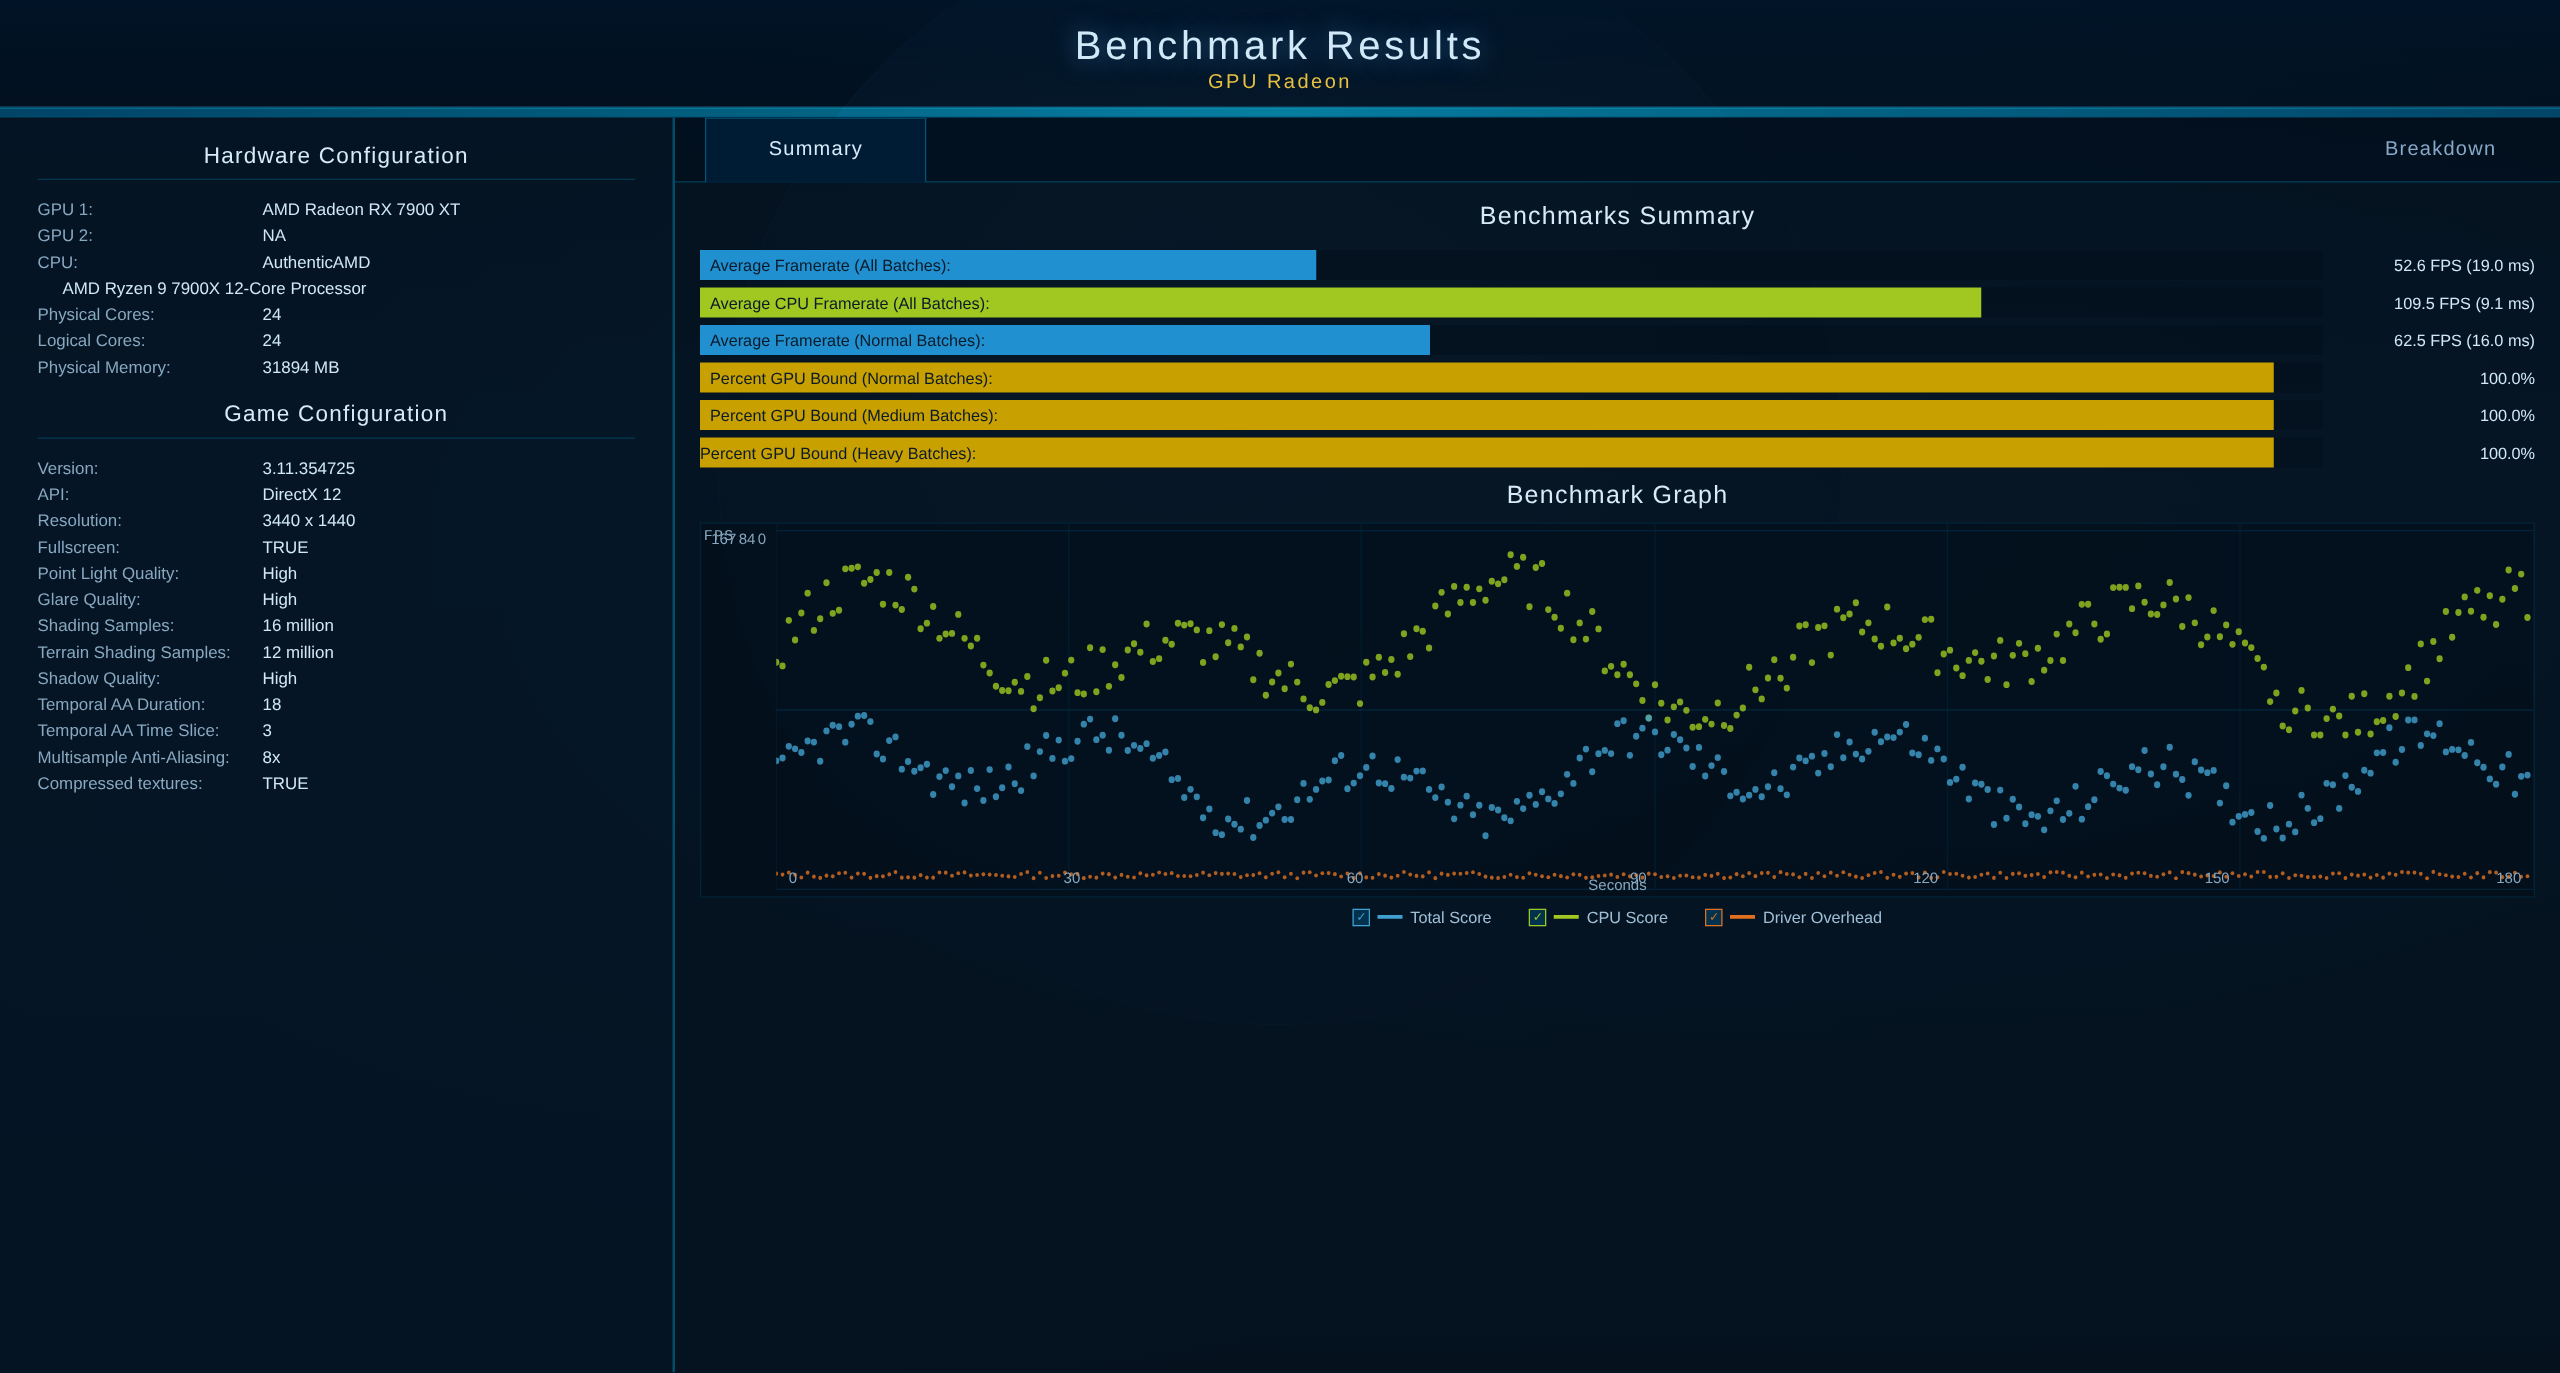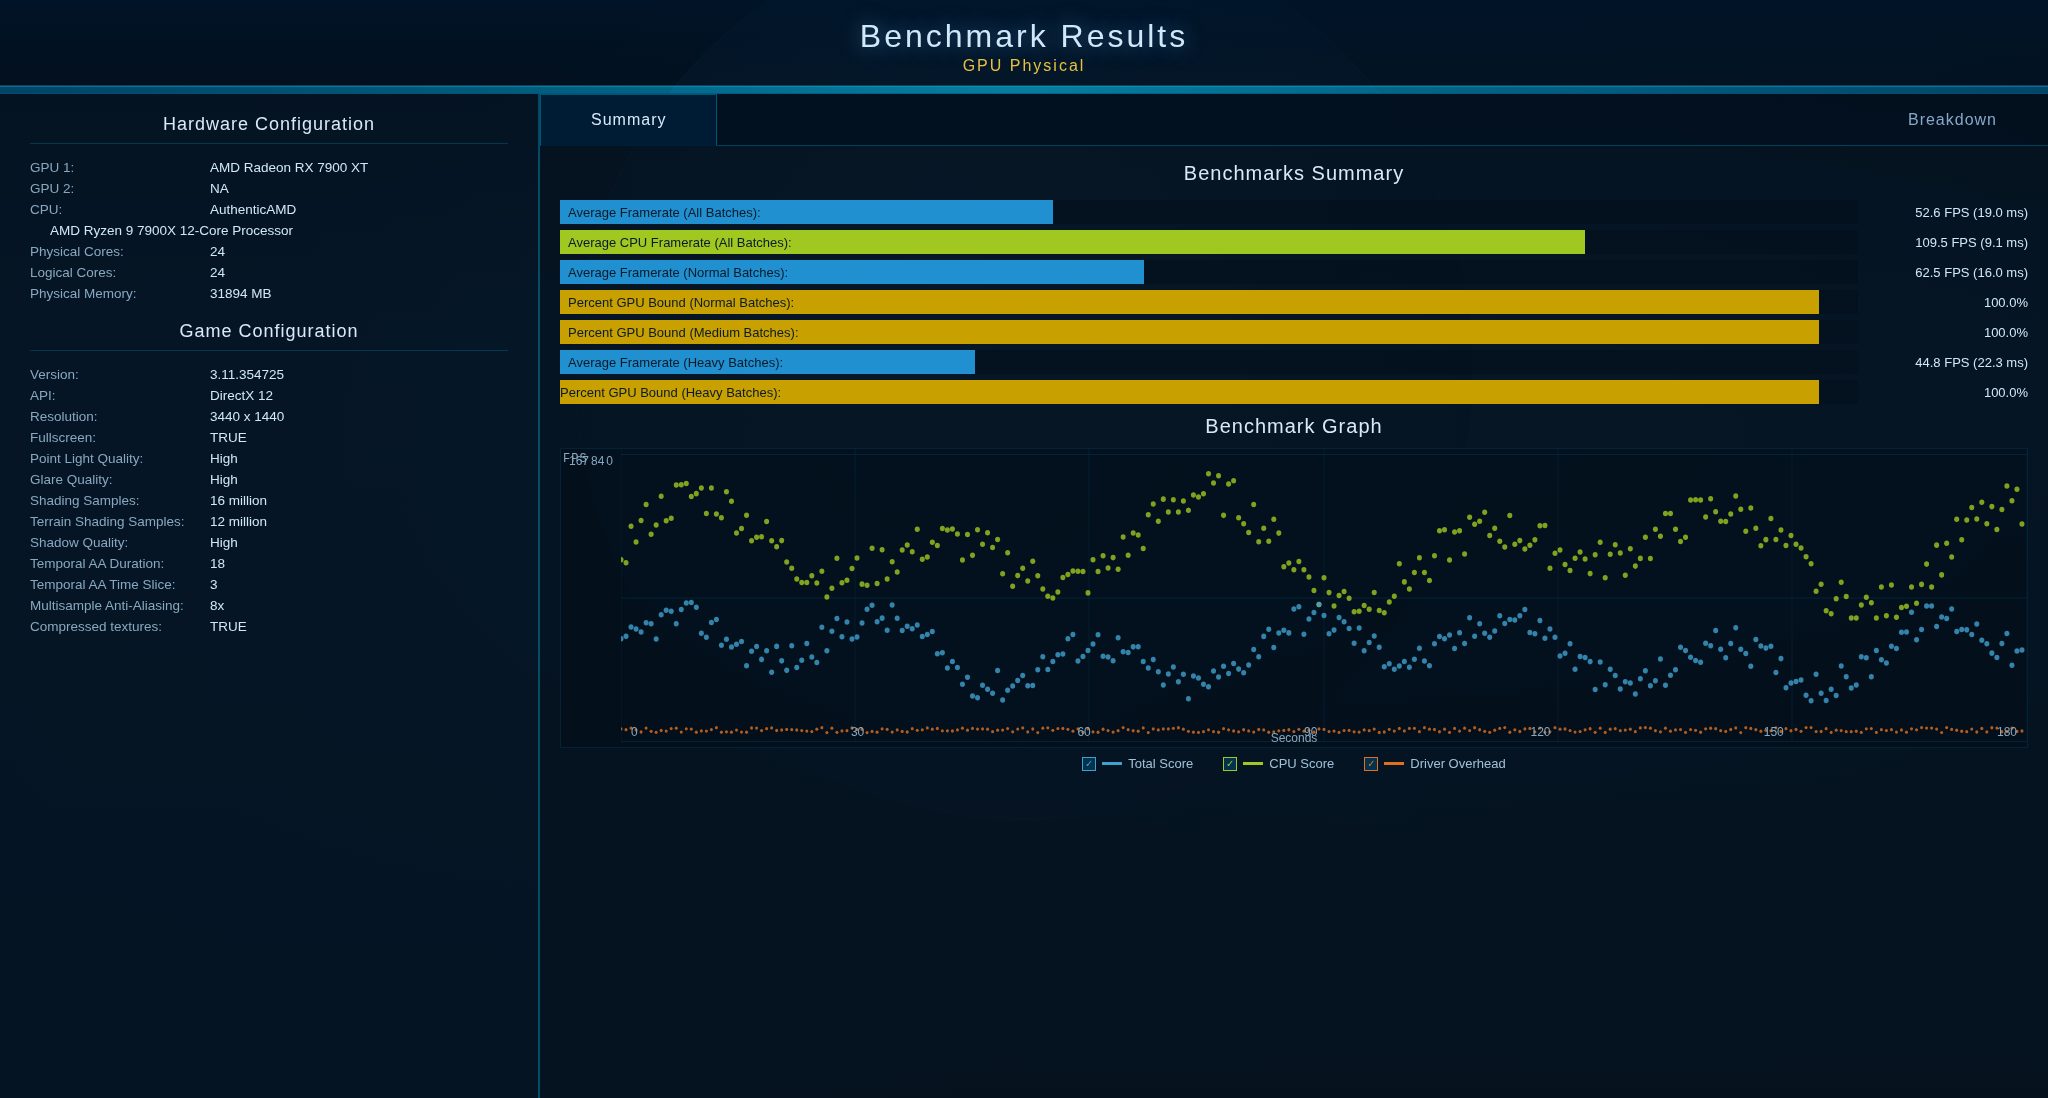--- a/index.html
+++ b/index.html
@@ -140,20 +140,21 @@
       padding: 0;
       display: flex;
       flex-direction: column;
     }
 
     
     .tabs-bar {
       display: flex;
       border-bottom: 1px solid rgba(0,140,180,0.4);
       background: rgba(0,15,30,0.6);
+      padding-left: 24px;
     }
 
     .tab {
       padding: 16px 50px;
       font-size: 16px;
       letter-spacing: 1px;
       cursor: pointer;
       color: #88a8c8;
       border: 1px solid transparent;
       border-bottom: none;
@@ -333,21 +334,21 @@
 </head>
 <body>
 
 <div class="bg-overlay"></div>
 <div class="bg-planet"></div>
 
 <div class="main-container">
 
   <div class="header">
     <div class="header-title">Benchmark Results</div>
-    <div class="header-subtitle">GPU Physical</div>
+    <div class="header-subtitle">GPU Radeon</div>
   </div>
 
   <div class="h-divider"></div>
 
   <div class="content-area">
 
     <div class="left-panel">
 
       <div class="section-header">Hardware Configuration</div>
       <div class="config-table" id="hardware-table">
@@ -483,28 +484,20 @@
               </div>
               <span class="benchmark-value">100.0%</span>
             </div>
             <div class="benchmark-row">
               <div class="benchmark-bar-container">
                 <div style="height: 100%; width: 97%; background: rgb(200, 160, 0); display: flex; align-items: center; padding-left: 8px; font-size: 13px; color: rgb(10, 26, 40); font-weight: 500; white-space: nowrap; min-width: 260px; max-width: 100%;">
                   <span>Percent GPU Bound (Medium Batches):</span>
                 </div>
               </div>
               <span class="benchmark-value">100.0%</span>
-            </div>
-            <div class="benchmark-row">
-              <div class="benchmark-bar-container">
-                <div style="height: 100%; width: 32%; background: rgb(32, 144, 208); display: flex; align-items: center; padding-left: 8px; font-size: 13px; color: rgb(10, 26, 40); font-weight: 500; white-space: nowrap; min-width: 260px; max-width: 100%;">
-                  <span>Average Framerate (Heavy Batches):</span>
-                </div>
-              </div>
-              <span class="benchmark-value">44.8 FPS (22.3 ms)</span>
             </div>
             <div class="benchmark-row">
               <div class="benchmark-bar-container">
                 <div style="height: 100%; width: 97%; background: rgb(200, 160, 0); display: flex; align-items: center; padding-left: 0; font-size: 13px; color: rgb(10, 26, 40); font-weight: 500; white-space: nowrap; min-width: 260px; max-width: 100%;">
                   <span>Percent GPU Bound (Heavy Batches):</span>
                 </div>
               </div>
               <span class="benchmark-value">100.0%</span>
             </div>
           </div>

